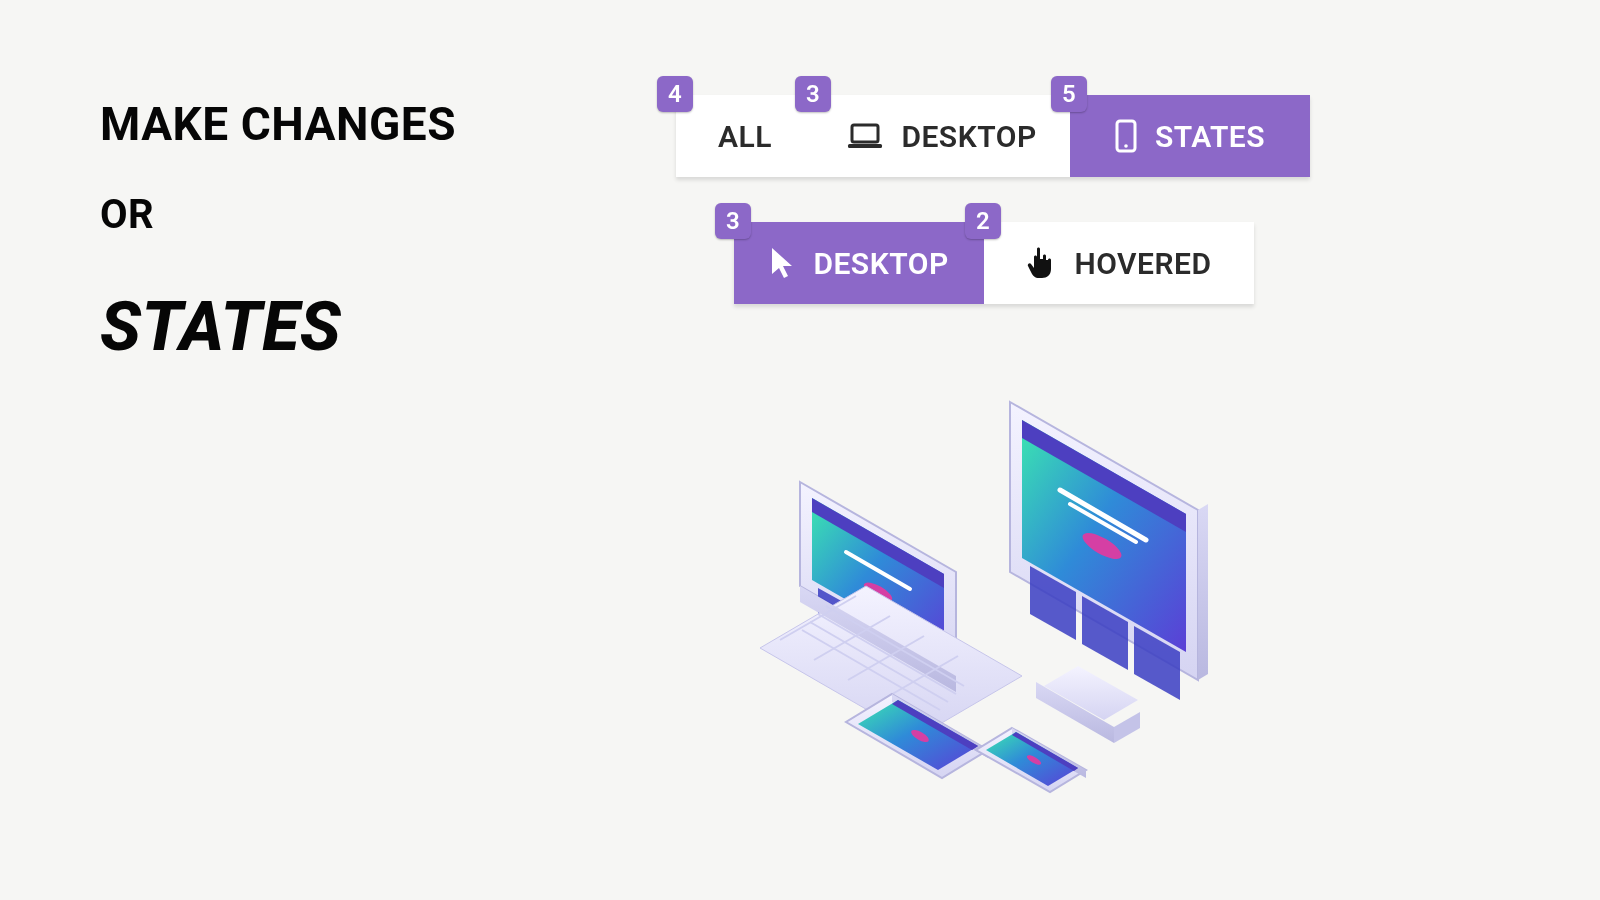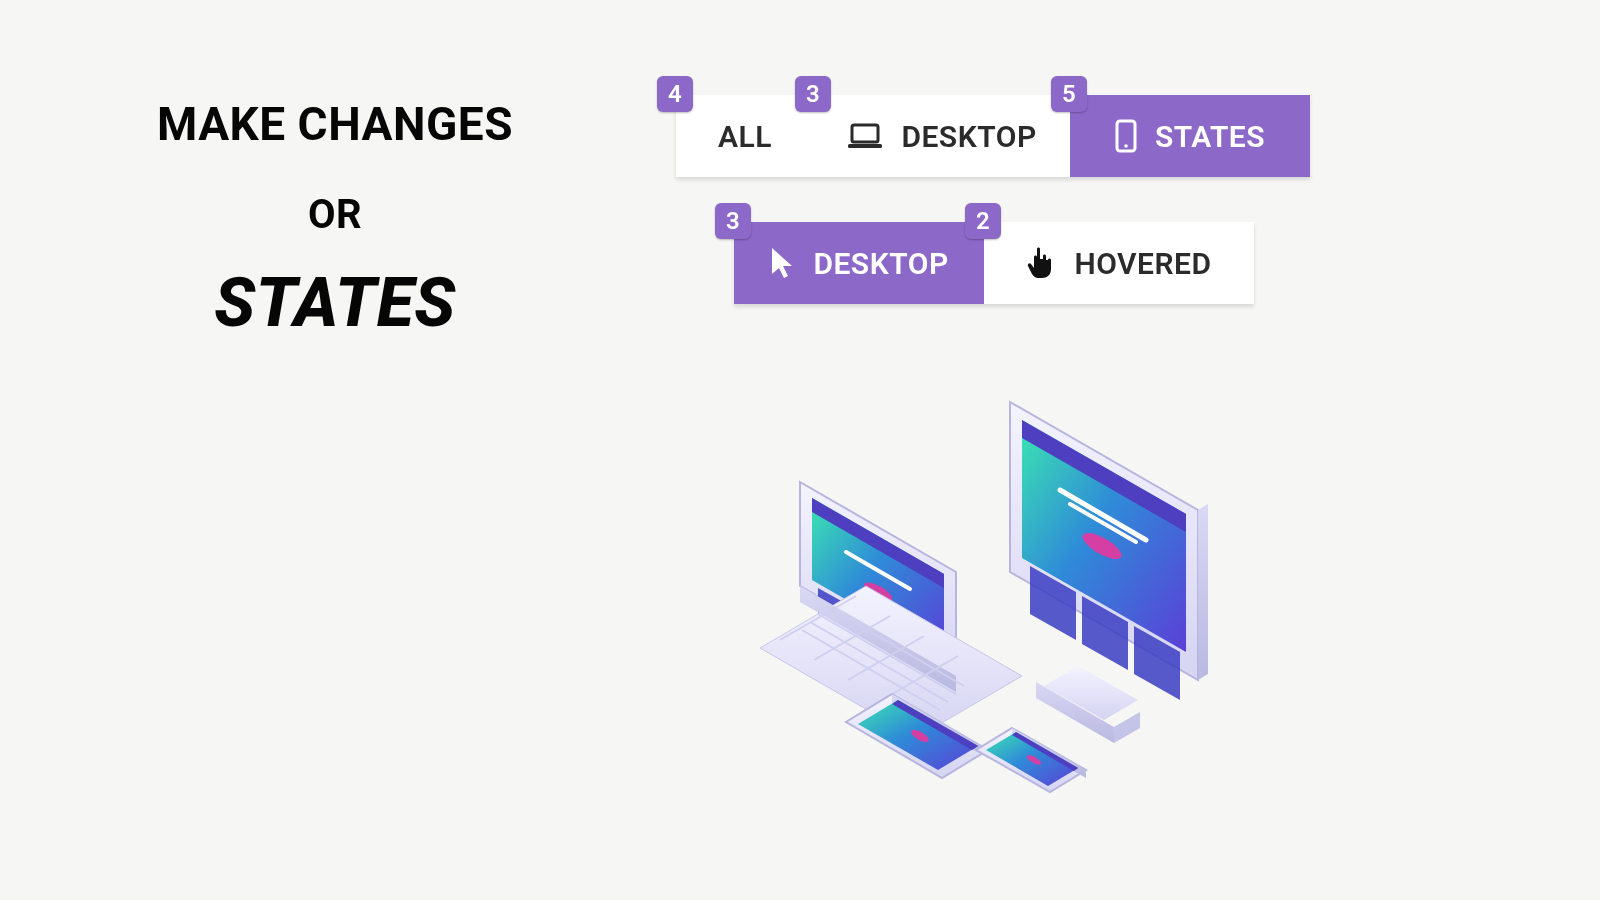--- a/index.html
+++ b/index.html
@@ -11,29 +11,29 @@
     overflow: hidden;
     position: relative;
   }
 
   
   .headline {
     position: absolute;
     left: 100px;
     top: 100px;
     width: 470px;
-    text-align: center;
+    text-align: left;
     color: #060606;
     font-weight: 800;
     letter-spacing: .5px;
     line-height: 1.05;
   }
   .headline span { display:block; }
   .h-sm  { font-size: 46px; margin-bottom: 46px; font-weight: 750; }
-  .h-mid { font-size: 40px; margin-bottom: 32px; font-weight: 700; }
+  .h-mid { font-size: 40px; margin-bottom: 56px; font-weight: 700; }
   .h-lg  { font-size: 68px; margin-bottom: 42px; font-weight: 850; }
   .h-lg:last-child { margin-bottom: 12px; font-style: italic; }
 
   
   .tabbar {
     position: absolute;
     height: 82px;
     display: flex;
     background: #ffffff;
     box-shadow: 0 3px 4px rgba(0,0,0,.12);

